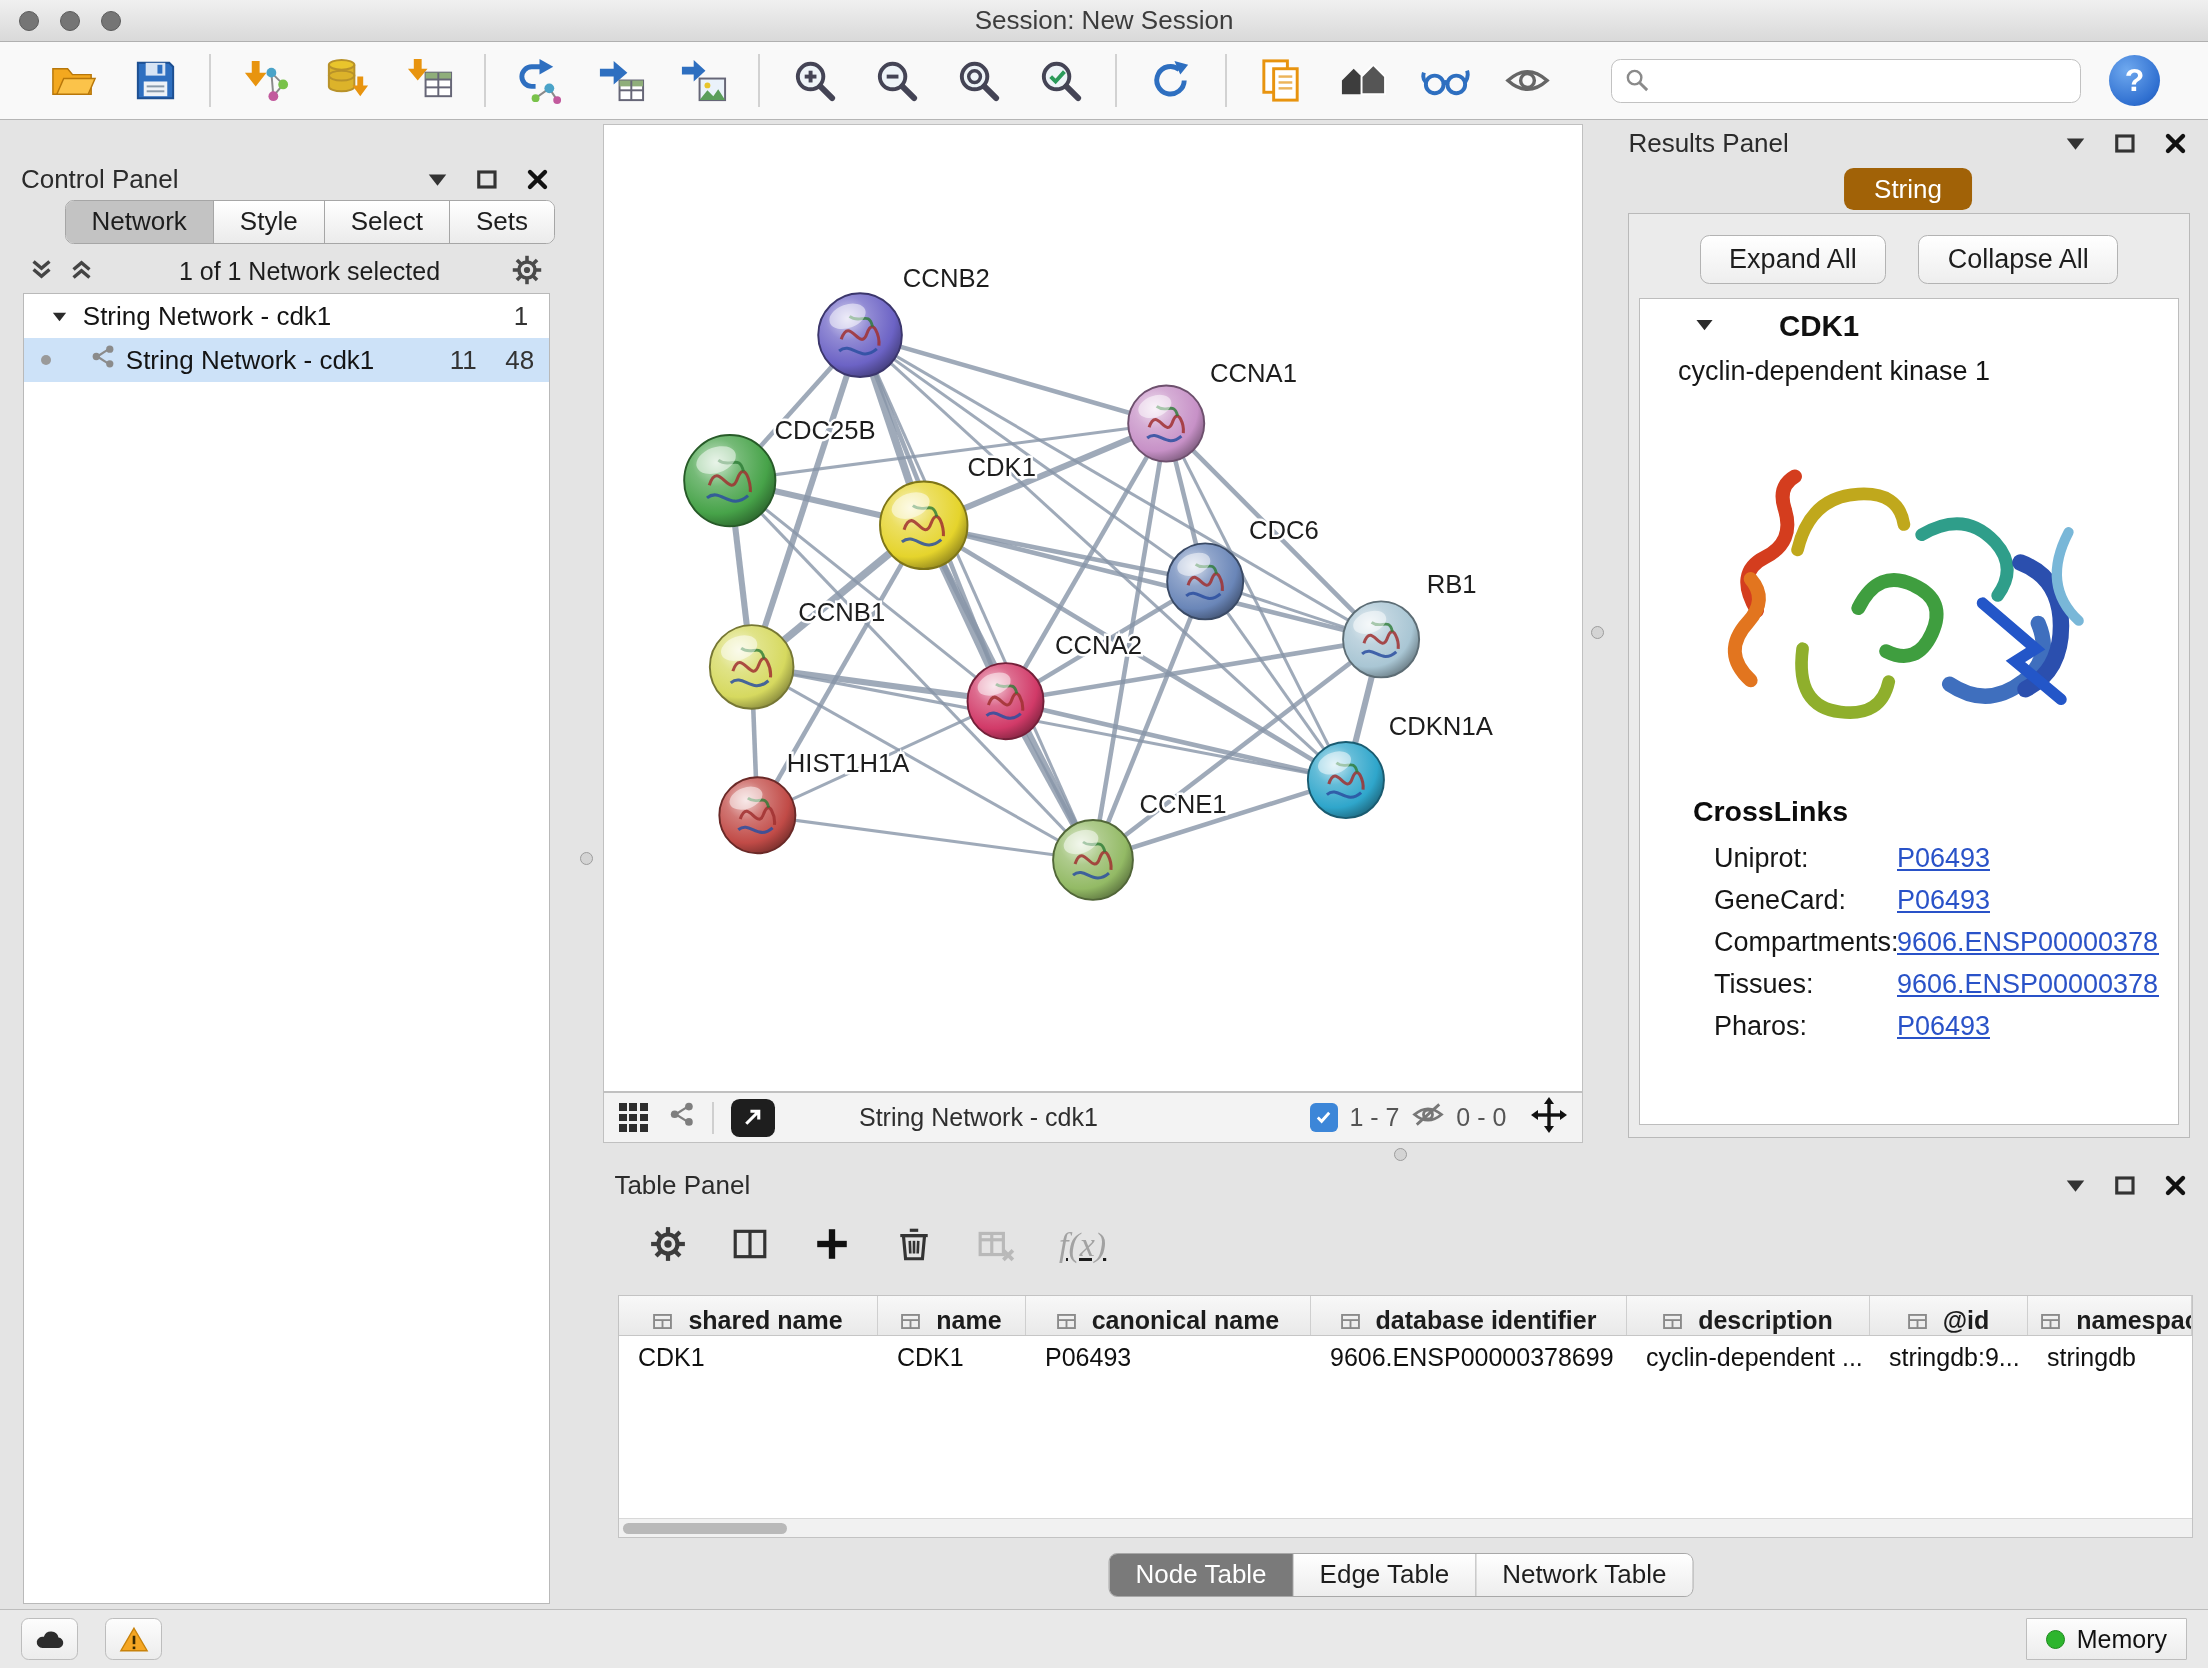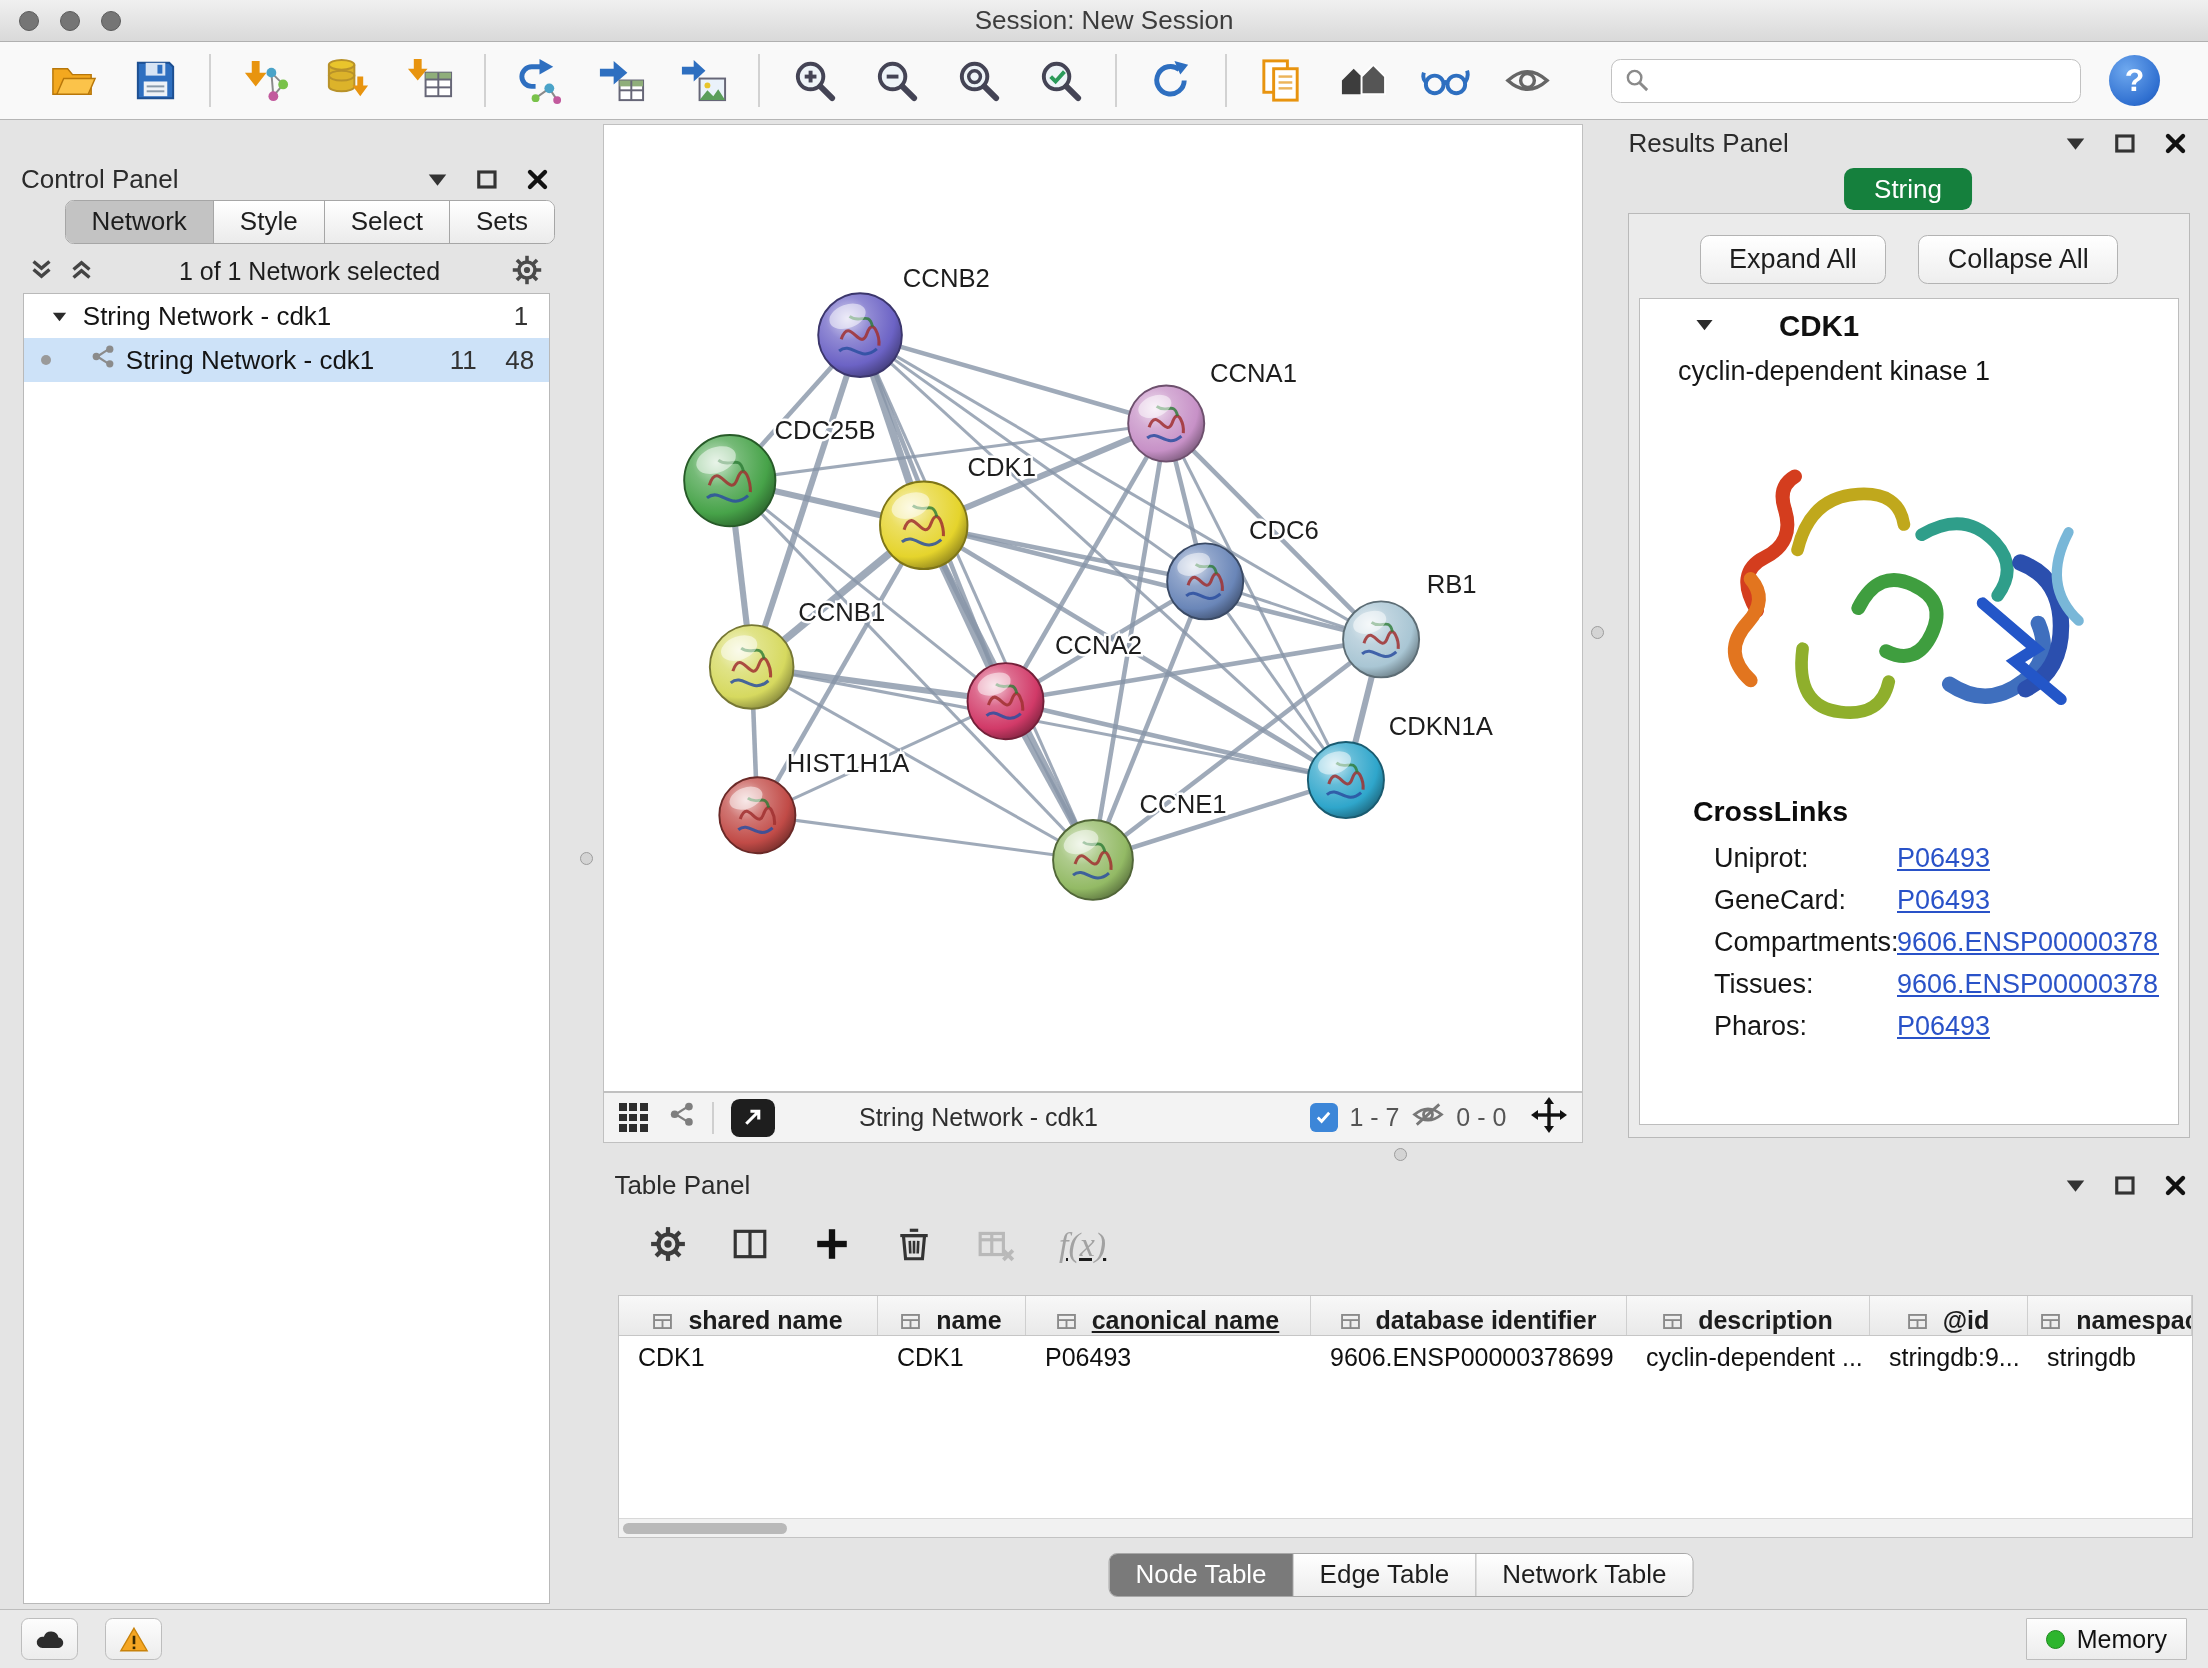--- a/index.html
+++ b/index.html
@@ -66,21 +66,21 @@
   .grid-ic { display:grid; grid-template-columns:repeat(3,7.6px); grid-template-rows:repeat(3,7.6px); gap:2.9px; margin-right:19px; }
   .grid-ic i { background:#2d2d2d; }
   .nb-sep { width:1.9px; height:32px; background:#cfcfcf; margin:0 17px; }
   .nb-dark { width:44px; height:38px; background:#1e1e1e; border-radius:8.6px; display:flex; align-items:center; justify-content:center; }
   .nb-title { margin-left:84px; }
   .nb-right { margin-left:auto; display:flex; align-items:center; gap:11.4px; color:#555; }
   .chk { width:28.5px; height:28.5px; background:#3c86d8; border-radius:5.7px; display:flex; align-items:center; justify-content:center; }
 
   
   .results-panel { position:absolute; left:1617px; top:124px; width:582px; height:1042px; }
-  .pill { position:absolute; top:44px; left:50%; transform:translateX(-50%); background:#15803d; color:#fff;
+  .pill { position:absolute; top:44px; left:50%; transform:translateX(-50%); background:#a16207; color:#fff;
     font-size:26px; padding:5.7px 30px; border-radius:9.5px; }
   .res-box { position:absolute; left:11.4px; right:9.5px; top:89px; bottom:28.5px; background:#ebebeb; border:1.9px solid #b9b9b9; }
   .res-buttons { display:flex; justify-content:center; gap:32px; margin-top:21px; }
   .res-btn { height:49px; padding:0 28.5px; font-size:27px; color:#1d1d1d; border:1.9px solid #b3b3b3; border-radius:9.5px;
     background:linear-gradient(#ffffff,#eeeeee); display:flex; align-items:center; }
   .gene-box { position:absolute; left:9.5px; right:9.5px; top:84px; bottom:11.4px; background:#fff; border:1.9px solid #bdbdbd; overflow:hidden; }
   .gene-header { height:53px; display:flex; align-items:center; }
   .gene-header .tri { margin-left:53px; }
   .gene-symbol { margin-left:63px; font-size:29.5px; font-weight:bold; color:#111; }
   .gene-desc { margin:3.8px 0 0 38px; font-size:27px; color:#161616; }
@@ -779,21 +779,21 @@
           <span class="hlabel">shared name</span>
         </div>
         <div class="tbl-hcell" style="width: 148px;">
           <span><svg width="19" height="15" viewBox="0 0 20 16">
               <rect x="1" y="1" width="18" height="14" fill="none" stroke="#8a8a8a" stroke-width="2"></rect>
               <line x1="1" y1="6.5" x2="19" y2="6.5" stroke="#8a8a8a" stroke-width="2"></line>
               <line x1="10" y1="6.5" x2="10" y2="15" stroke="#8a8a8a" stroke-width="2"></line>
             </svg></span>
           <span class="hlabel">name</span>
         </div>
-        <div class="tbl-hcell" style="width: 285px; text-decoration: underline;">
+        <div class="tbl-hcell" style="width: 285px;">
           <span><svg width="19" height="15" viewBox="0 0 20 16">
               <rect x="1" y="1" width="18" height="14" fill="none" stroke="#8a8a8a" stroke-width="2"></rect>
               <line x1="1" y1="6.5" x2="19" y2="6.5" stroke="#8a8a8a" stroke-width="2"></line>
               <line x1="10" y1="6.5" x2="10" y2="15" stroke="#8a8a8a" stroke-width="2"></line>
             </svg></span>
           <span class="hlabel">canonical name</span>
         </div>
         <div class="tbl-hcell" style="width: 316px;">
           <span><svg width="19" height="15" viewBox="0 0 20 16">
               <rect x="1" y="1" width="18" height="14" fill="none" stroke="#8a8a8a" stroke-width="2"></rect>

